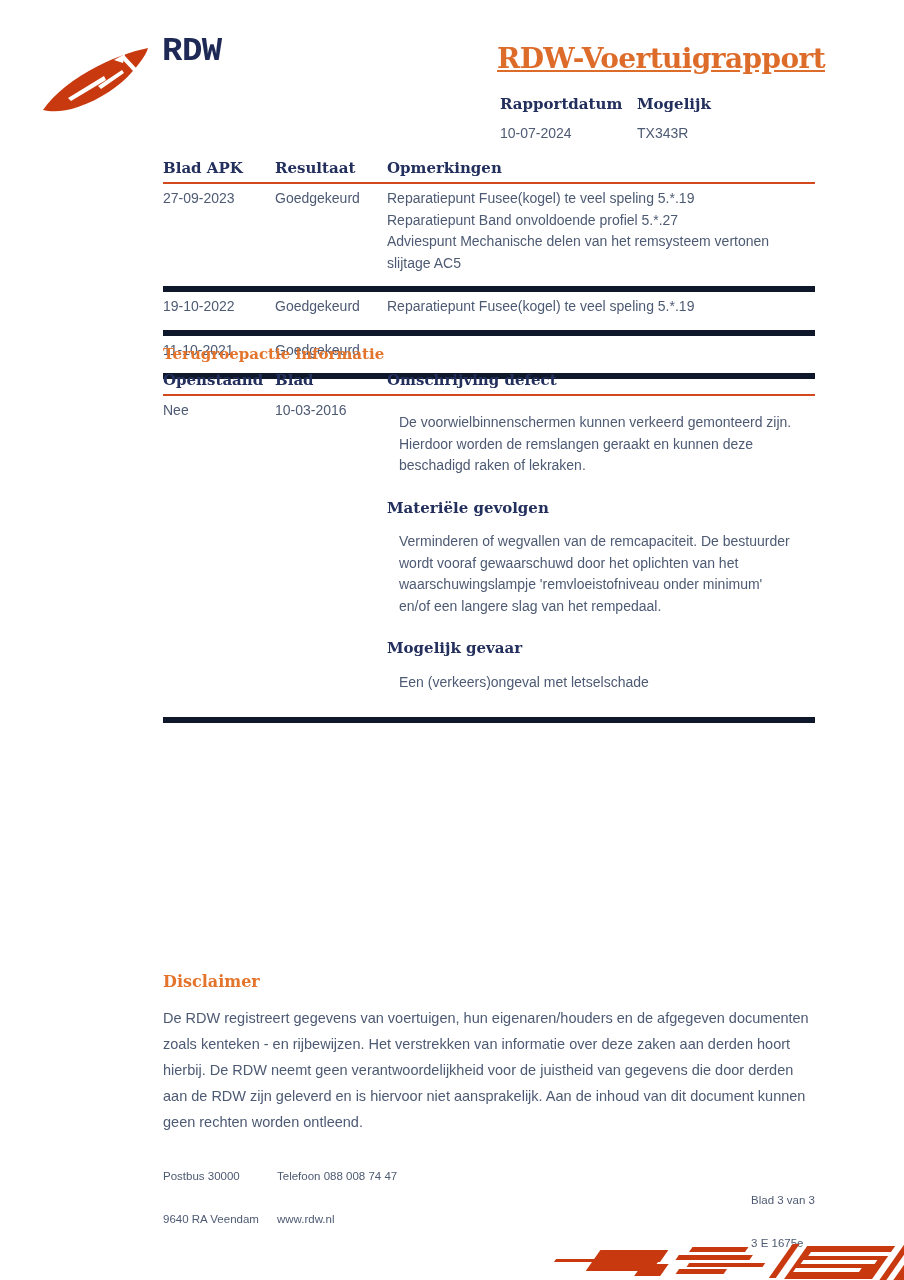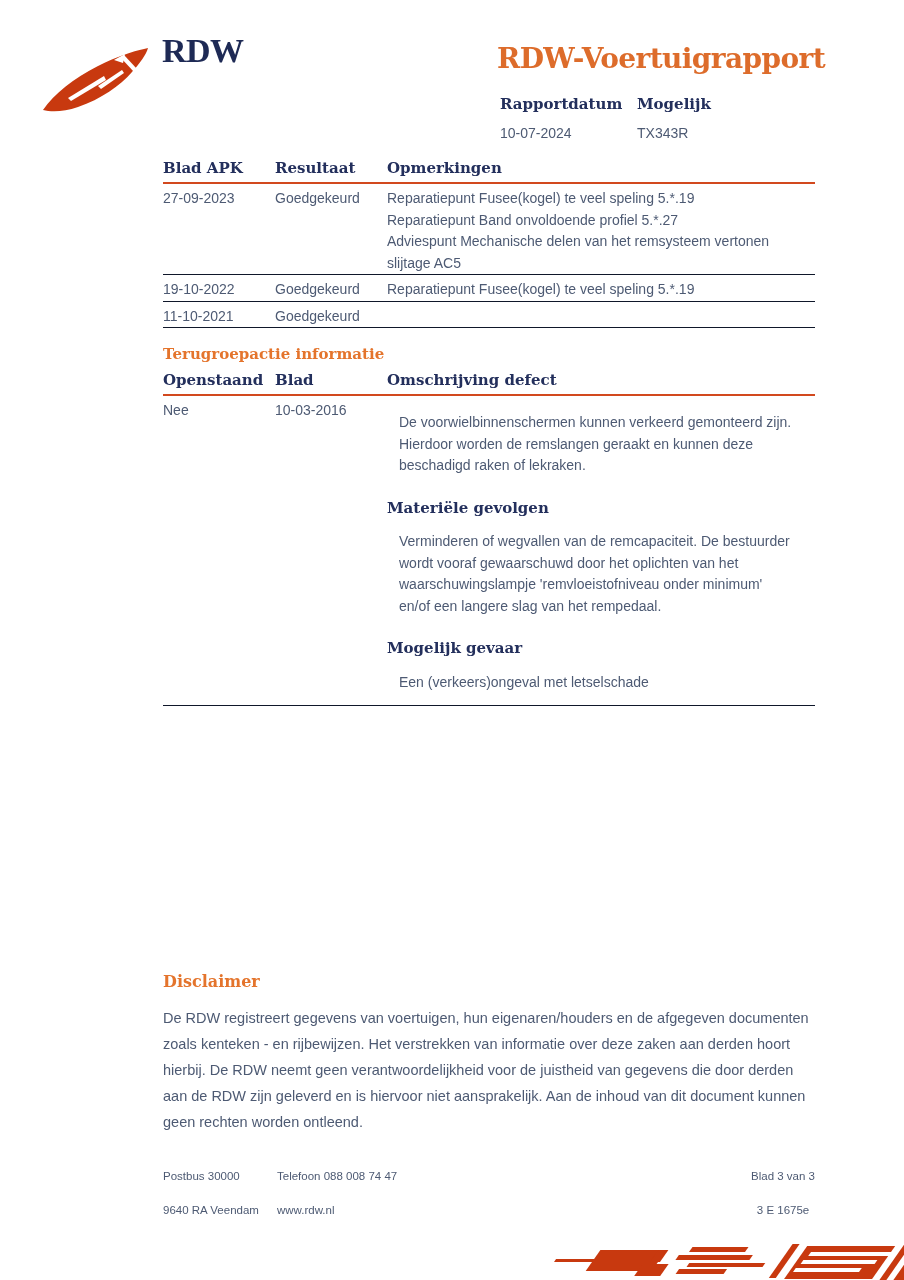--- a/index.html
+++ b/index.html
@@ -10,50 +10,51 @@
     height: 1280px;
     background: #ffffff;
     overflow: hidden;
     font-family: "Liberation Sans", sans-serif;
     color: #4d5a73;
   }
   
   .logo { position: absolute; left: 38px; top: 46px; }
   .wordmark {
     position: absolute; left: 162px; top: 32px;
-    font-family: Liberation Serif, serif;
+    font-family: Liberation Mono, monospace;
     font-weight: bold; font-size: 34px; letter-spacing: -0.5px;
     color: #1e2a55;
   }
   .doc-title {
     position: absolute; left: 497px; top: 42px;
     font-family: "DejaVu Serif", serif;
     font-weight: bold; font-size: 28px; letter-spacing: -0.6px;
     color: #dd6c2b;
+    text-decoration: underline;
   }
   .meta { position: absolute; left: 500px; top: 95px; display: flex; }
   .meta-col { width: 137px; }
   .meta-label {
     font-family: "DejaVu Serif", serif; font-weight: bold;
     font-size: 15px; color: #232f5c;
   }
   .meta-value { margin-top: 12px; font-size: 14px; color: #4d5a73; }
 
   
   .grid3 { display: grid; grid-template-columns: 112px 112px 428px; }
   .thead {
     font-family: "DejaVu Serif", serif; font-weight: bold;
     font-size: 15px; color: #232f5c;
     padding-bottom: 5px;
     border-bottom: 2px solid #d2491e;
   }
   .trow {
     font-size: 14px; line-height: 21.5px;
-    padding: 4px 0 0 0;
-    border-bottom: 1px solid #0f172a;
+    padding: 4px 0 12px 0;
+    border-bottom: 6px solid #0f172a;
   }
   .cell { padding-right: 10px; }
 
   
   .apk { position: absolute; left: 163px; top: 159px; width: 652px; }
 
   
   .recall { position: absolute; left: 163px; top: 345px; width: 652px; }
   .section-heading {
     font-family: "DejaVu Serif", serif; font-weight: bold;
@@ -74,24 +75,24 @@
     font-size: 16px; color: #e4742c;
   }
   .disclaimer-body {
     margin-top: 14px; font-size: 14.5px; line-height: 26px; color: #4d5a73;
   }
 
   
   .footer {
     position: absolute; left: 163px; top: 1170px; width: 652px;
     display: grid; grid-template-columns: 114px 1fr auto;
-    row-gap: 22px;
+    row-gap: 7px;
     font-size: 11.5px; color: #4d5a73;
   }
-  .footer .right { text-align: center; }
+  .footer .right { text-align: left; margin-top: 24px; }
 
   
   .stripes { position: absolute; right: 0; bottom: 0; line-height: 0; }
 </style>
 </head>
 <body>
 
 <div class="page">
 
   <div class="logo">

